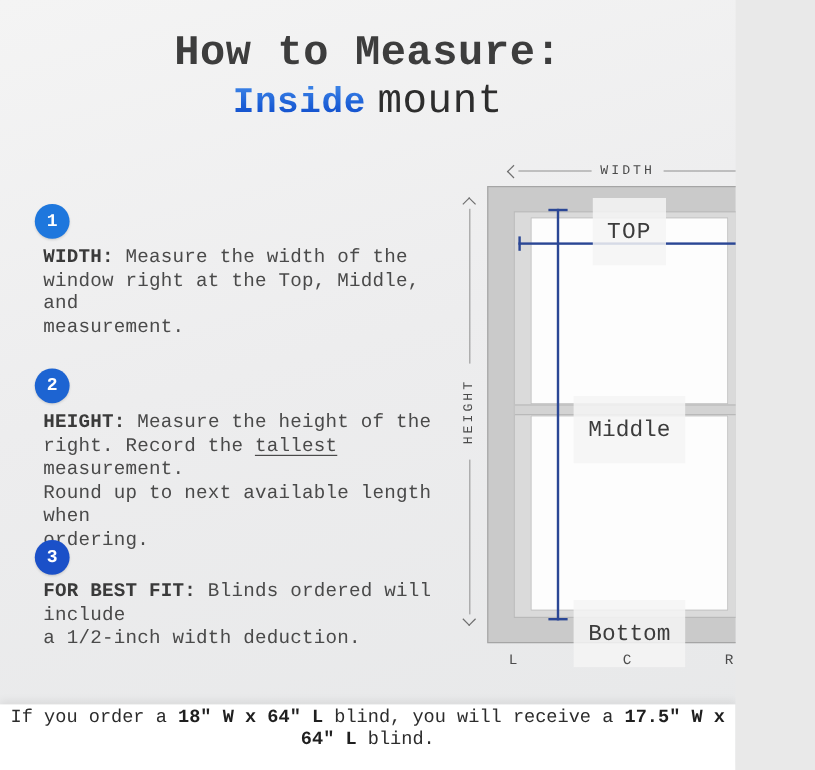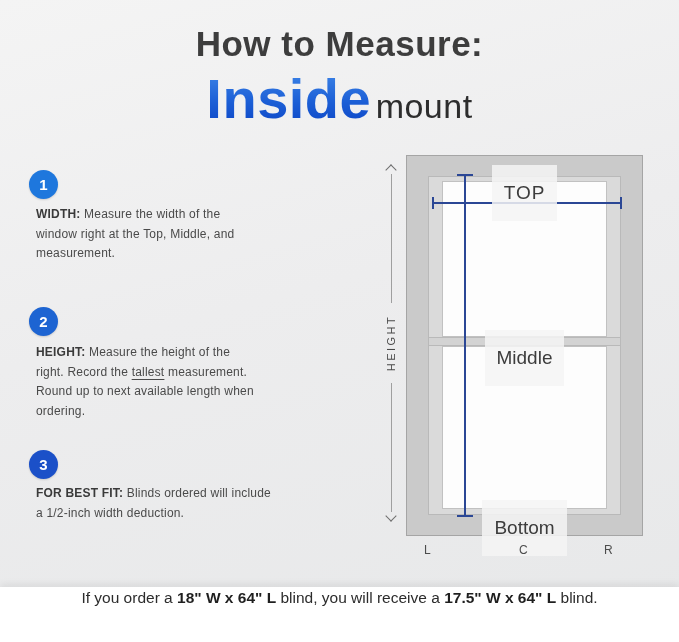--- a/index.html
+++ b/index.html
@@ -1,44 +1,45 @@
 <!DOCTYPE html>
 <html><head>
 <meta charset="utf-8">
 <style>
   * { margin:0; padding:0; box-sizing:border-box; }
   html,body { background:#e9e9e9; }
   body { font-family:"Liberation Sans", sans-serif; }
   .page {
-    position:relative; width:679px; height:642px; overflow:hidden;
+    position:relative; width:613px; height:642px; overflow:hidden;
     background:linear-gradient(165deg,#f4f4f4 0%,#ededee 45%,#e7e8e9 100%);
+    font-family:Liberation Mono, monospace;
   }
 
   
   .title-block { position:absolute; top:24px; left:0; width:100%; text-align:center; }
   .title-line1 { font-size:35px; font-weight:600; color:#3d3d3d; letter-spacing:0.5px; }
   .title-line2 { margin-top:2px; }
   .title-emph {
-    font-size:56px; font-weight:700; letter-spacing:0.5px;
+    font-size:30px; font-weight:700; letter-spacing:0.5px;
     background:linear-gradient(180deg,#4189e9 0%,#1c5fd6 55%,#0b43c4 100%);
     -webkit-background-clip:text; background-clip:text;
     color:transparent; -webkit-text-fill-color:transparent;
   }
   .title-rest { font-size:34px; font-weight:500; color:#2d2d2d; letter-spacing:0.5px; }
 
   
   .step-circle {
     position:absolute; width:29px; height:29px; border-radius:50%;
     color:#fff; font-size:15px; font-weight:700;
     display:flex; align-items:center; justify-content:center;
     box-shadow:0 1px 2px rgba(0,0,0,0.15);
   }
   .step-text {
     position:absolute; left:36px; width:345px;
-    font-size:12px; line-height:19.5px; color:#4a4a4a; letter-spacing:0.2px;
+    font-size:16px; line-height:19.5px; color:#4a4a4a; letter-spacing:0.2px;
   }
   .step-text b { font-weight:700; color:#3a3a3a; }
   .step-text u { text-underline-offset:3px; text-decoration-thickness:1px; }
   #c1 { left:29px; top:170px; }
   #c2 { left:29px; top:307px; }
   #c3 { left:29px; top:450px; }
   #t1 { top:205px; }
   #t2 { top:343px; }
   #t3 { top:484px; }
 
@@ -126,20 +127,27 @@
       <div><span>Round up to next available length when</span></div>
       <div><span>ordering.</span></div>
     </div>
 
   <div class="step-circle" id="c3" style="background: rgb(27, 80, 200);">3</div>
   <div class="step-text" id="t3">
       <div><b>FOR BEST FIT:</b><span> Blinds ordered will include</span></div>
       <div><span>a 1/2-inch width deduction.</span></div>
     </div>
 
+  <div class="width-arrow">
+    <span class="chev chev-left"></span>
+    <span class="h-line"></span>
+    <span class="arrow-label">WIDTH</span>
+    <span class="h-line"></span>
+    <span class="chev chev-right"></span>
+  </div>
 
   <div class="height-arrow">
     <span class="chev chev-up"></span>
     <span class="v-line"></span>
     <span class="arrow-label">HEIGHT</span>
     <span class="v-line"></span>
     <span class="chev chev-down"></span>
   </div>
 
   <div class="window">

